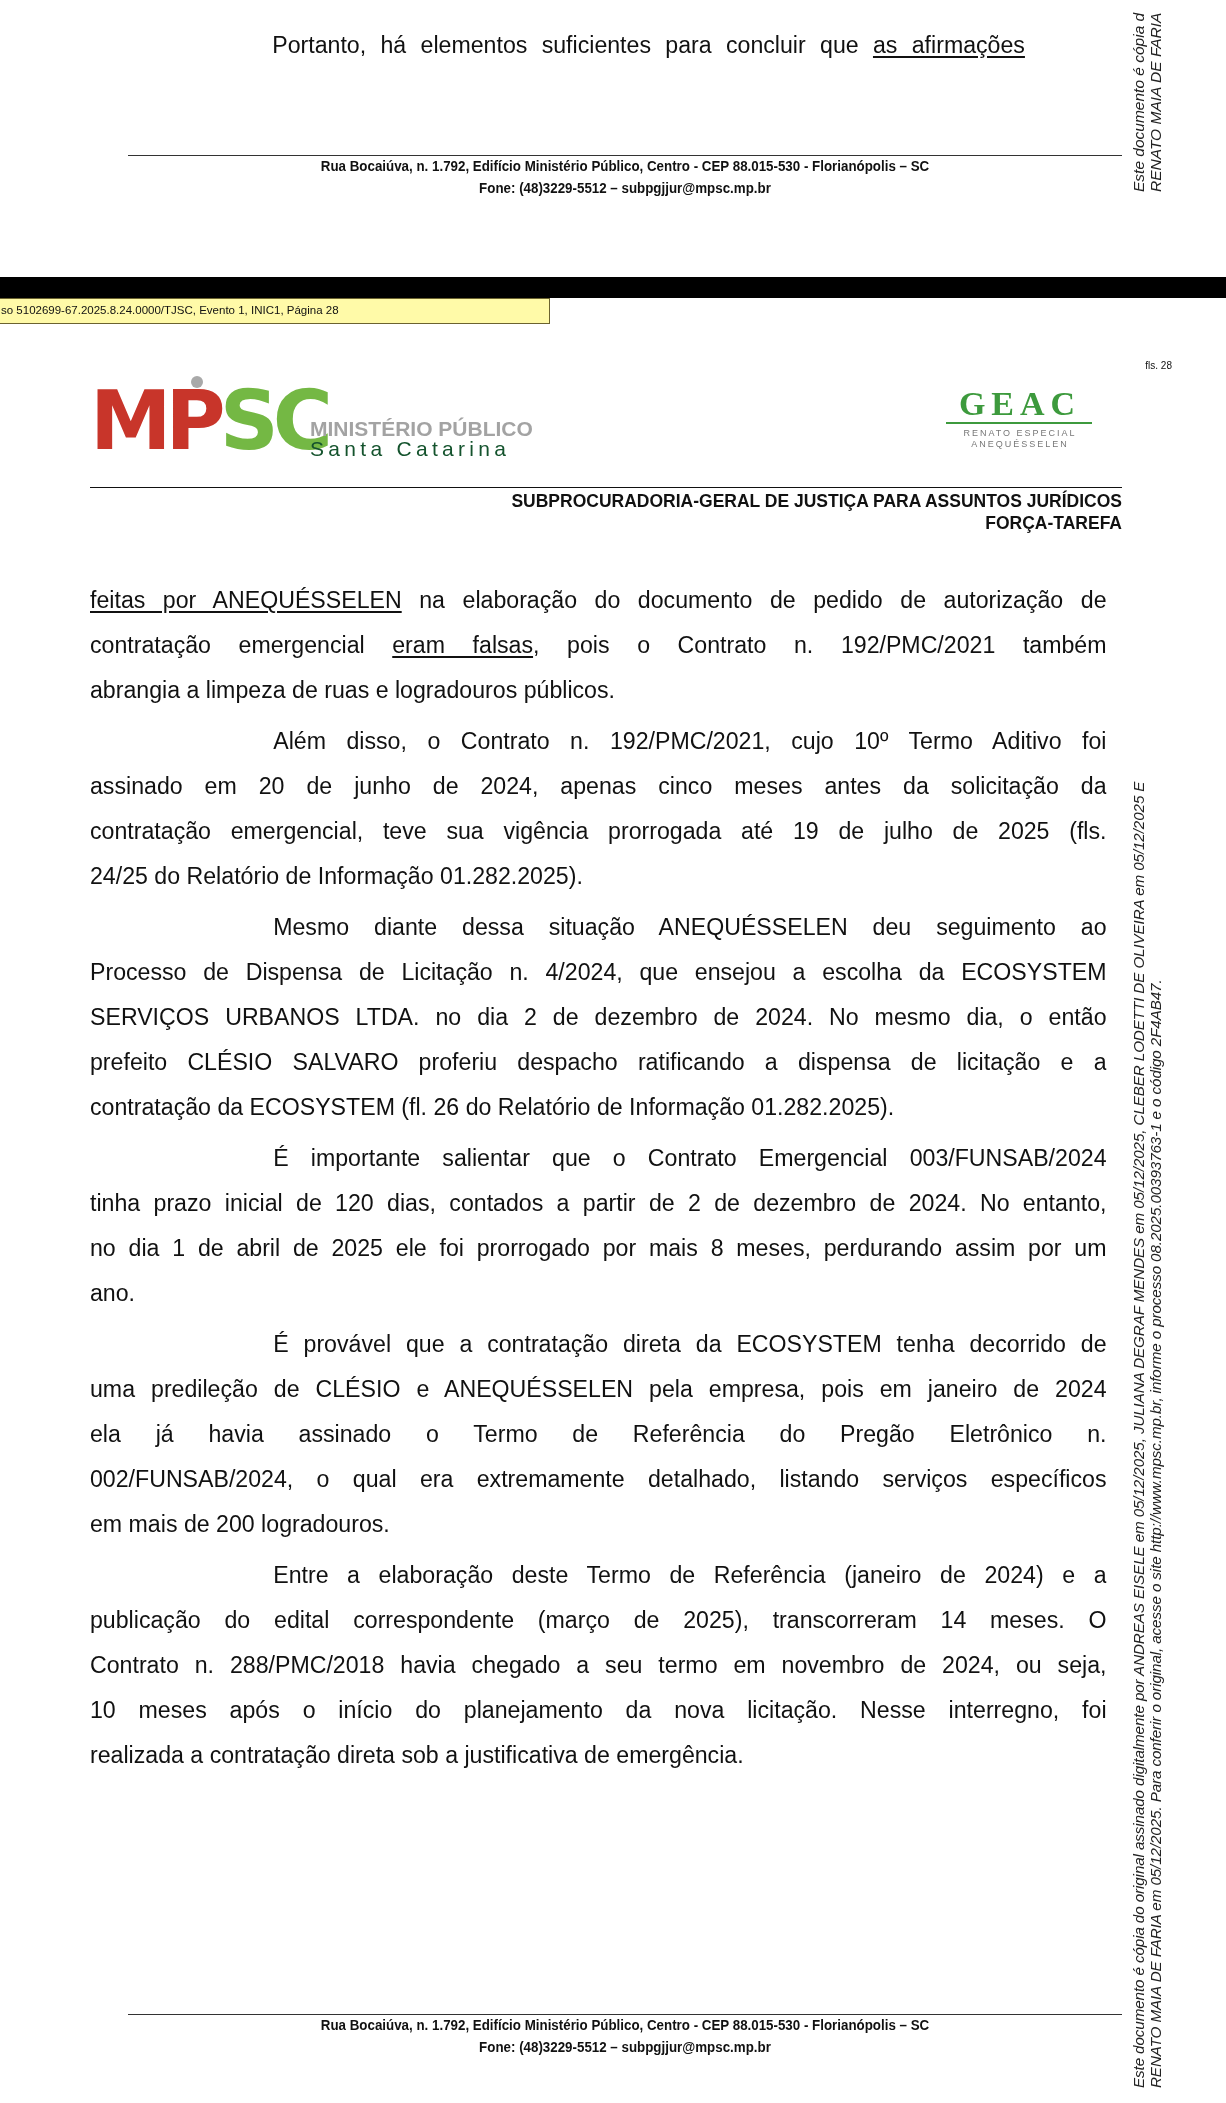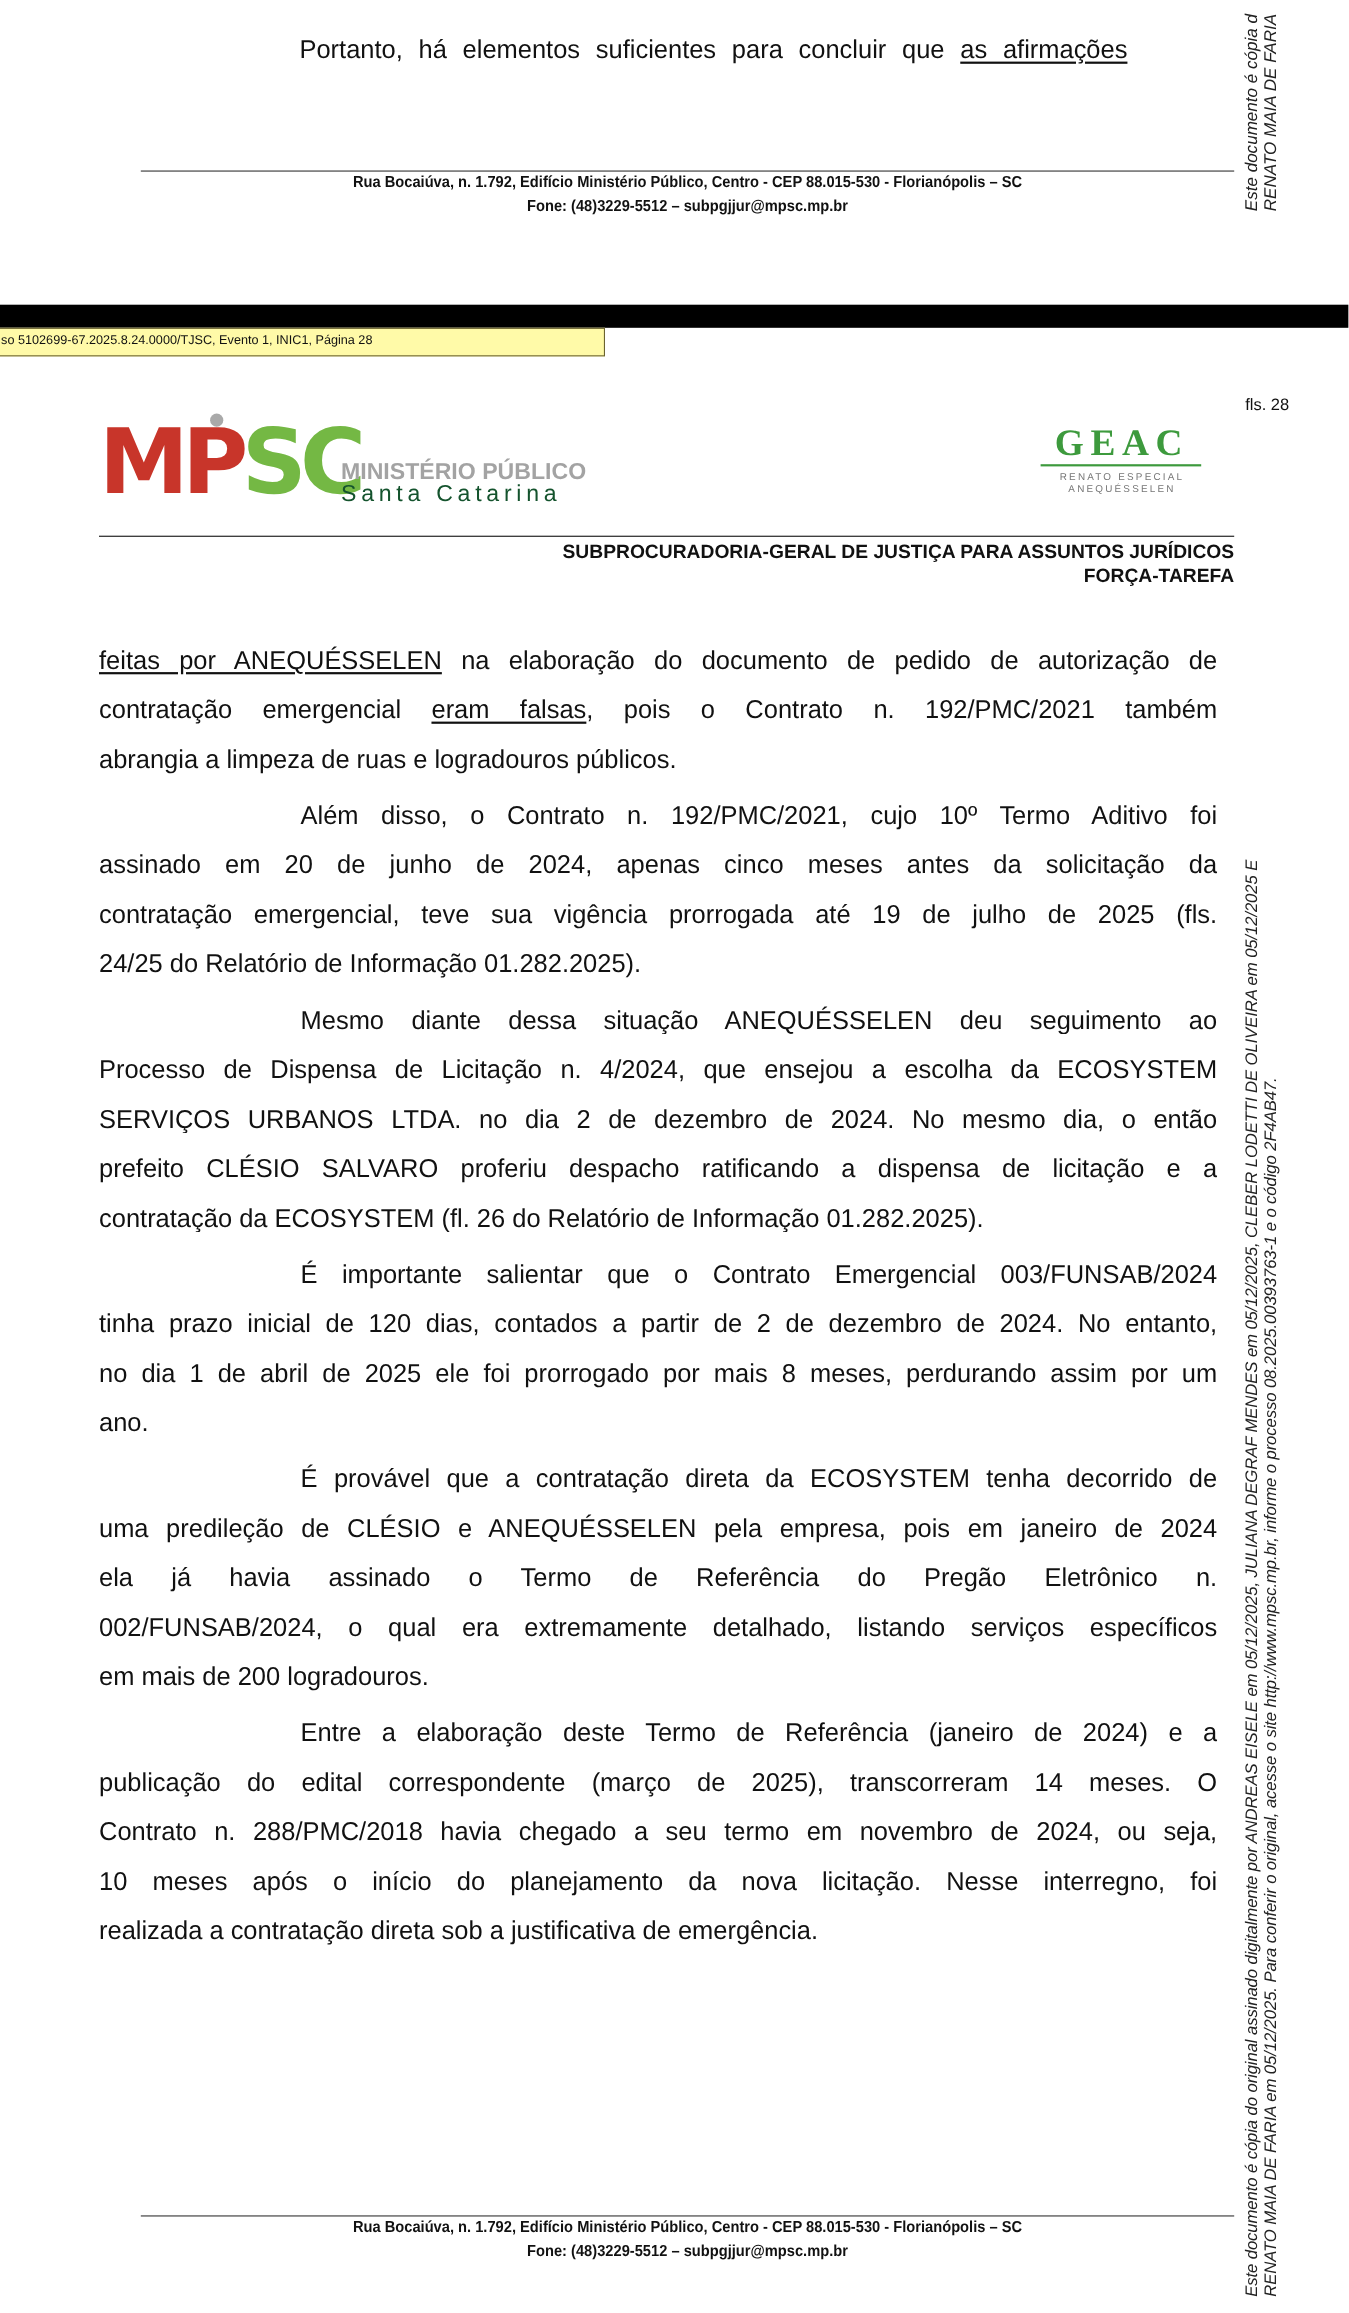--- a/index.html
+++ b/index.html
@@ -31,21 +31,21 @@
   }
 
   .black-band { position: absolute; left: 0; top: 277px; width: 1226px; height: 21px; background: #000; }
   .stamp {
     position: absolute; left: -2px; top: 298px; width: 552px; height: 26px;
     background: #fffaa8; border: 1.5px solid #6b6330; box-sizing: border-box;
     font-size: 11.5px; line-height: 23px; padding-left: 2px; white-space: nowrap; overflow: hidden;
     color: #111;
   }
 
-  .fls { position: absolute; right: 54px; top: 360px; font-size: 15px; }
+  .fls { position: absolute; right: 54px; top: 360px; font-size: 10px; }
 
   
   .mpsc-logo { position: absolute; left: 90px; top: 374px; width: 460px; height: 90px; }
   .mpsc-letters { position: absolute; left: 0; top: 12px; font-size: 82px; font-weight: bold; line-height: 70px; letter-spacing: -6px; font-family: "DejaVu Sans", sans-serif; }
   .mpsc-m, .mpsc-p { color: #c8352a; }
   .mpsc-s, .mpsc-c { color: #74b844; }
   .mpsc-dot { position: absolute; left: 101px; top: 2px; width: 12px; height: 12px; border-radius: 50%; background: #a9a9a9; }
   .mpsc-text1 { position: absolute; left: 220px; top: 43px; font-size: 21px; font-weight: bold; color: #a3a3a3; letter-spacing: 0; }
   .mpsc-text2 { position: absolute; left: 220px; top: 63px; font-size: 21px; color: #14532d; letter-spacing: 4.3px; }
 

